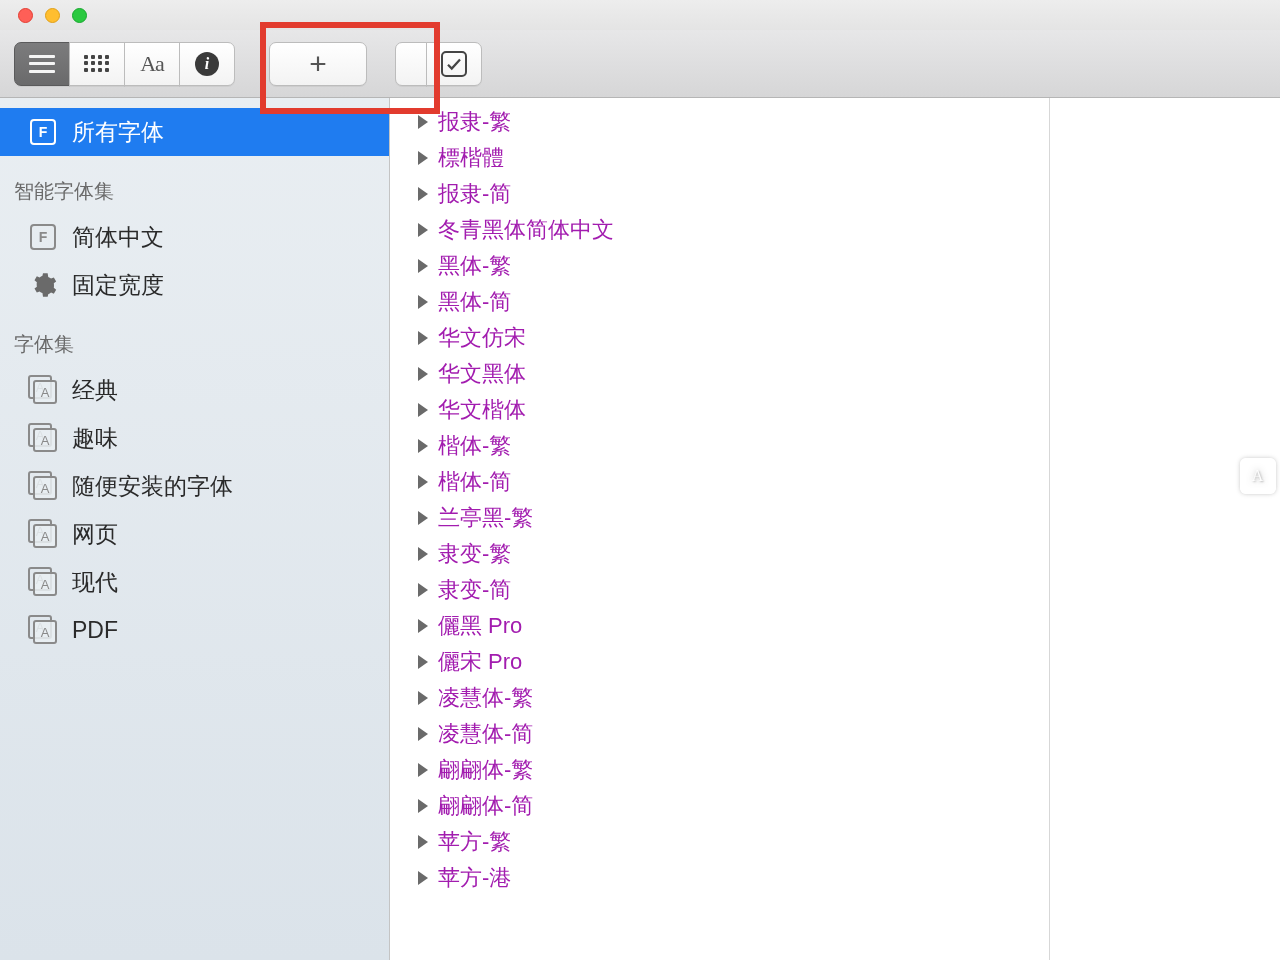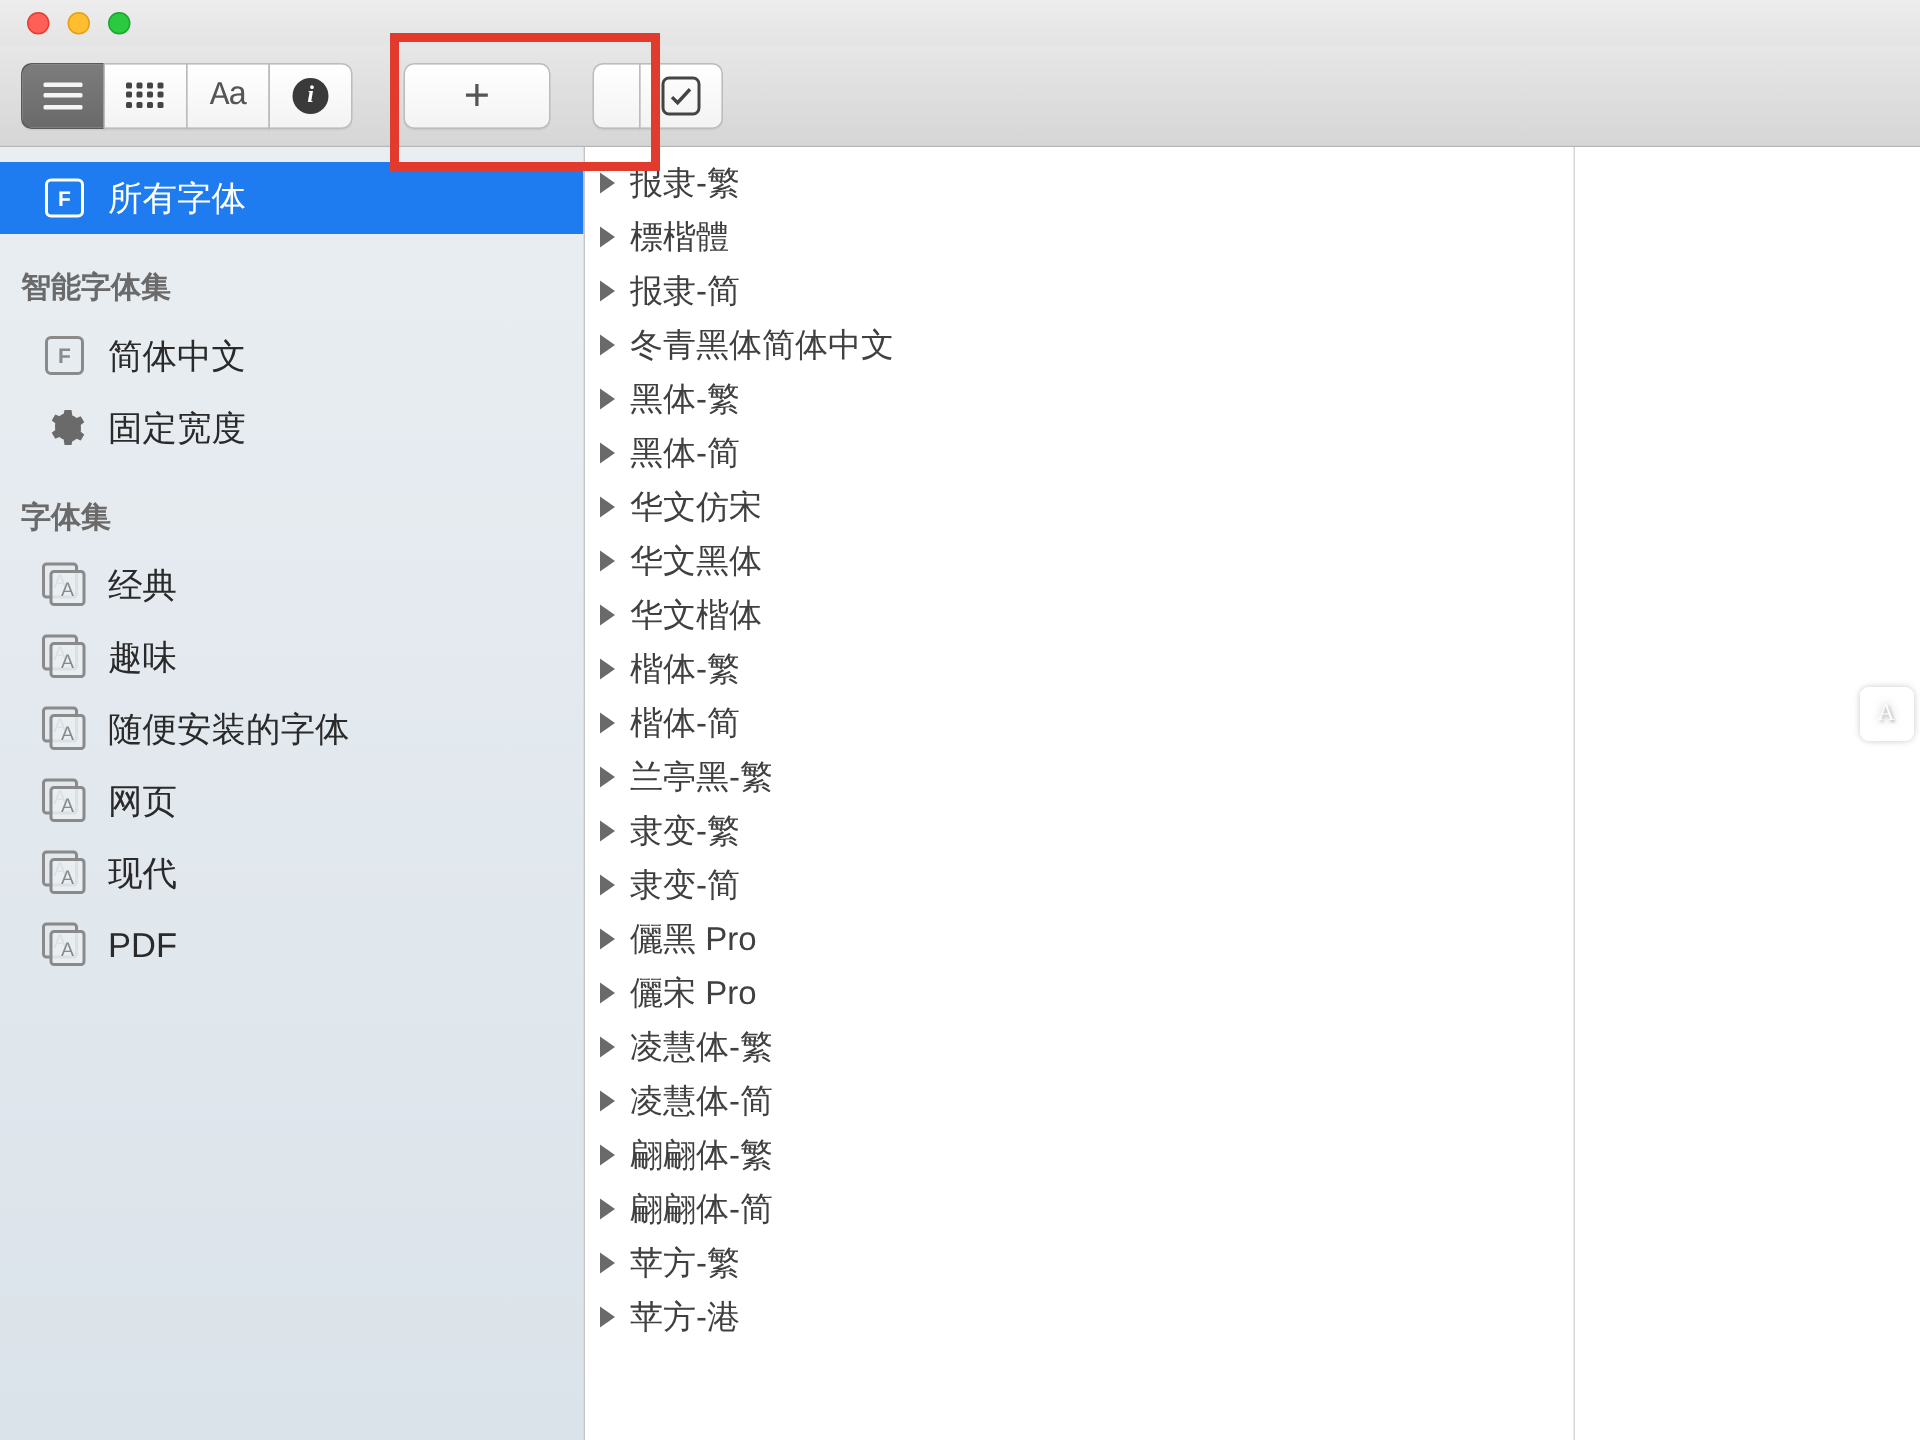--- a/index.html
+++ b/index.html
@@ -77,21 +77,21 @@
     gap: 2px;
   }
   .grid-dots span { width:4px; height:4px; background:#444; border-radius:1px; }
 
   .hamburger {
     width: 26px; height: 18px;
     display:flex; flex-direction:column; justify-content:space-between;
   }
   .hamburger span { height:3px; background:#f5f5f5; border-radius:1px; display:block; }
 
-  .aa-label { font-family: Liberation Mono, monospace; font-size: 22px; color:#555; letter-spacing:-1px; }
+  .aa-label { font-family: Liberation Serif, serif; font-size: 22px; color:#555; letter-spacing:-1px; }
   .info-circle {
     width:24px; height:24px; border-radius:50%; background:#3a3a3a; color:#fff;
     display:flex; align-items:center; justify-content:center; font-weight:bold; font-size:16px; font-style:italic; font-family:Georgia,serif;
   }
   .plus-ico { font-size:30px; color:#555; font-weight:300; line-height:1; }
   .check-square {
     width:26px; height:26px; border:2.5px solid #444; border-radius:5px;
     display:flex;align-items:center;justify-content:center;
   }
   .check-square svg { width:18px; height:18px; stroke:#444; stroke-width:3; fill:none; }
@@ -128,21 +128,21 @@
     color: #2a2a2a;
   }
   .sb-item.selected {
     background: #1f7cf0;
     color: #ffffff;
   }
   .sb-section {
     font-size: 20px;
     color: #6a6a6a;
     padding: 22px 0 8px 14px;
-    font-weight: 700;
+    font-weight: 400;
   }
   .sb-icon {
     width: 30px; height: 30px;
     display:flex; align-items:center; justify-content:center;
     flex-shrink:0;
   }
   .icon-f-box {
     width:26px;height:26px;border:2px solid currentColor;border-radius:4px;
     display:flex;align-items:center;justify-content:center;
     font-size:14px;font-weight:600;font-family:Arial;
@@ -163,23 +163,23 @@
   .fontlist {
     width: 660px;
     border-right: 1px solid #d7d7d7;
     background:#fff;
     overflow: hidden;
     padding-top: 6px;
   }
   .font-row {
     display:flex; align-items:center;
     height: 36px;
-    padding-left: 10px;
+    padding-left: 28px;
     font-size: 22px;
-    color:#404040;
+    color:#a21caf;
   }
   .font-row .tri {
     width:0;height:0;border-top:7px solid transparent;border-bottom:7px solid transparent;border-left:10px solid #6a6a6a;
     margin-right:10px; flex-shrink:0;
   }
 
   
   .watermark {
     position:absolute;
     right: 0; top: 458px;

